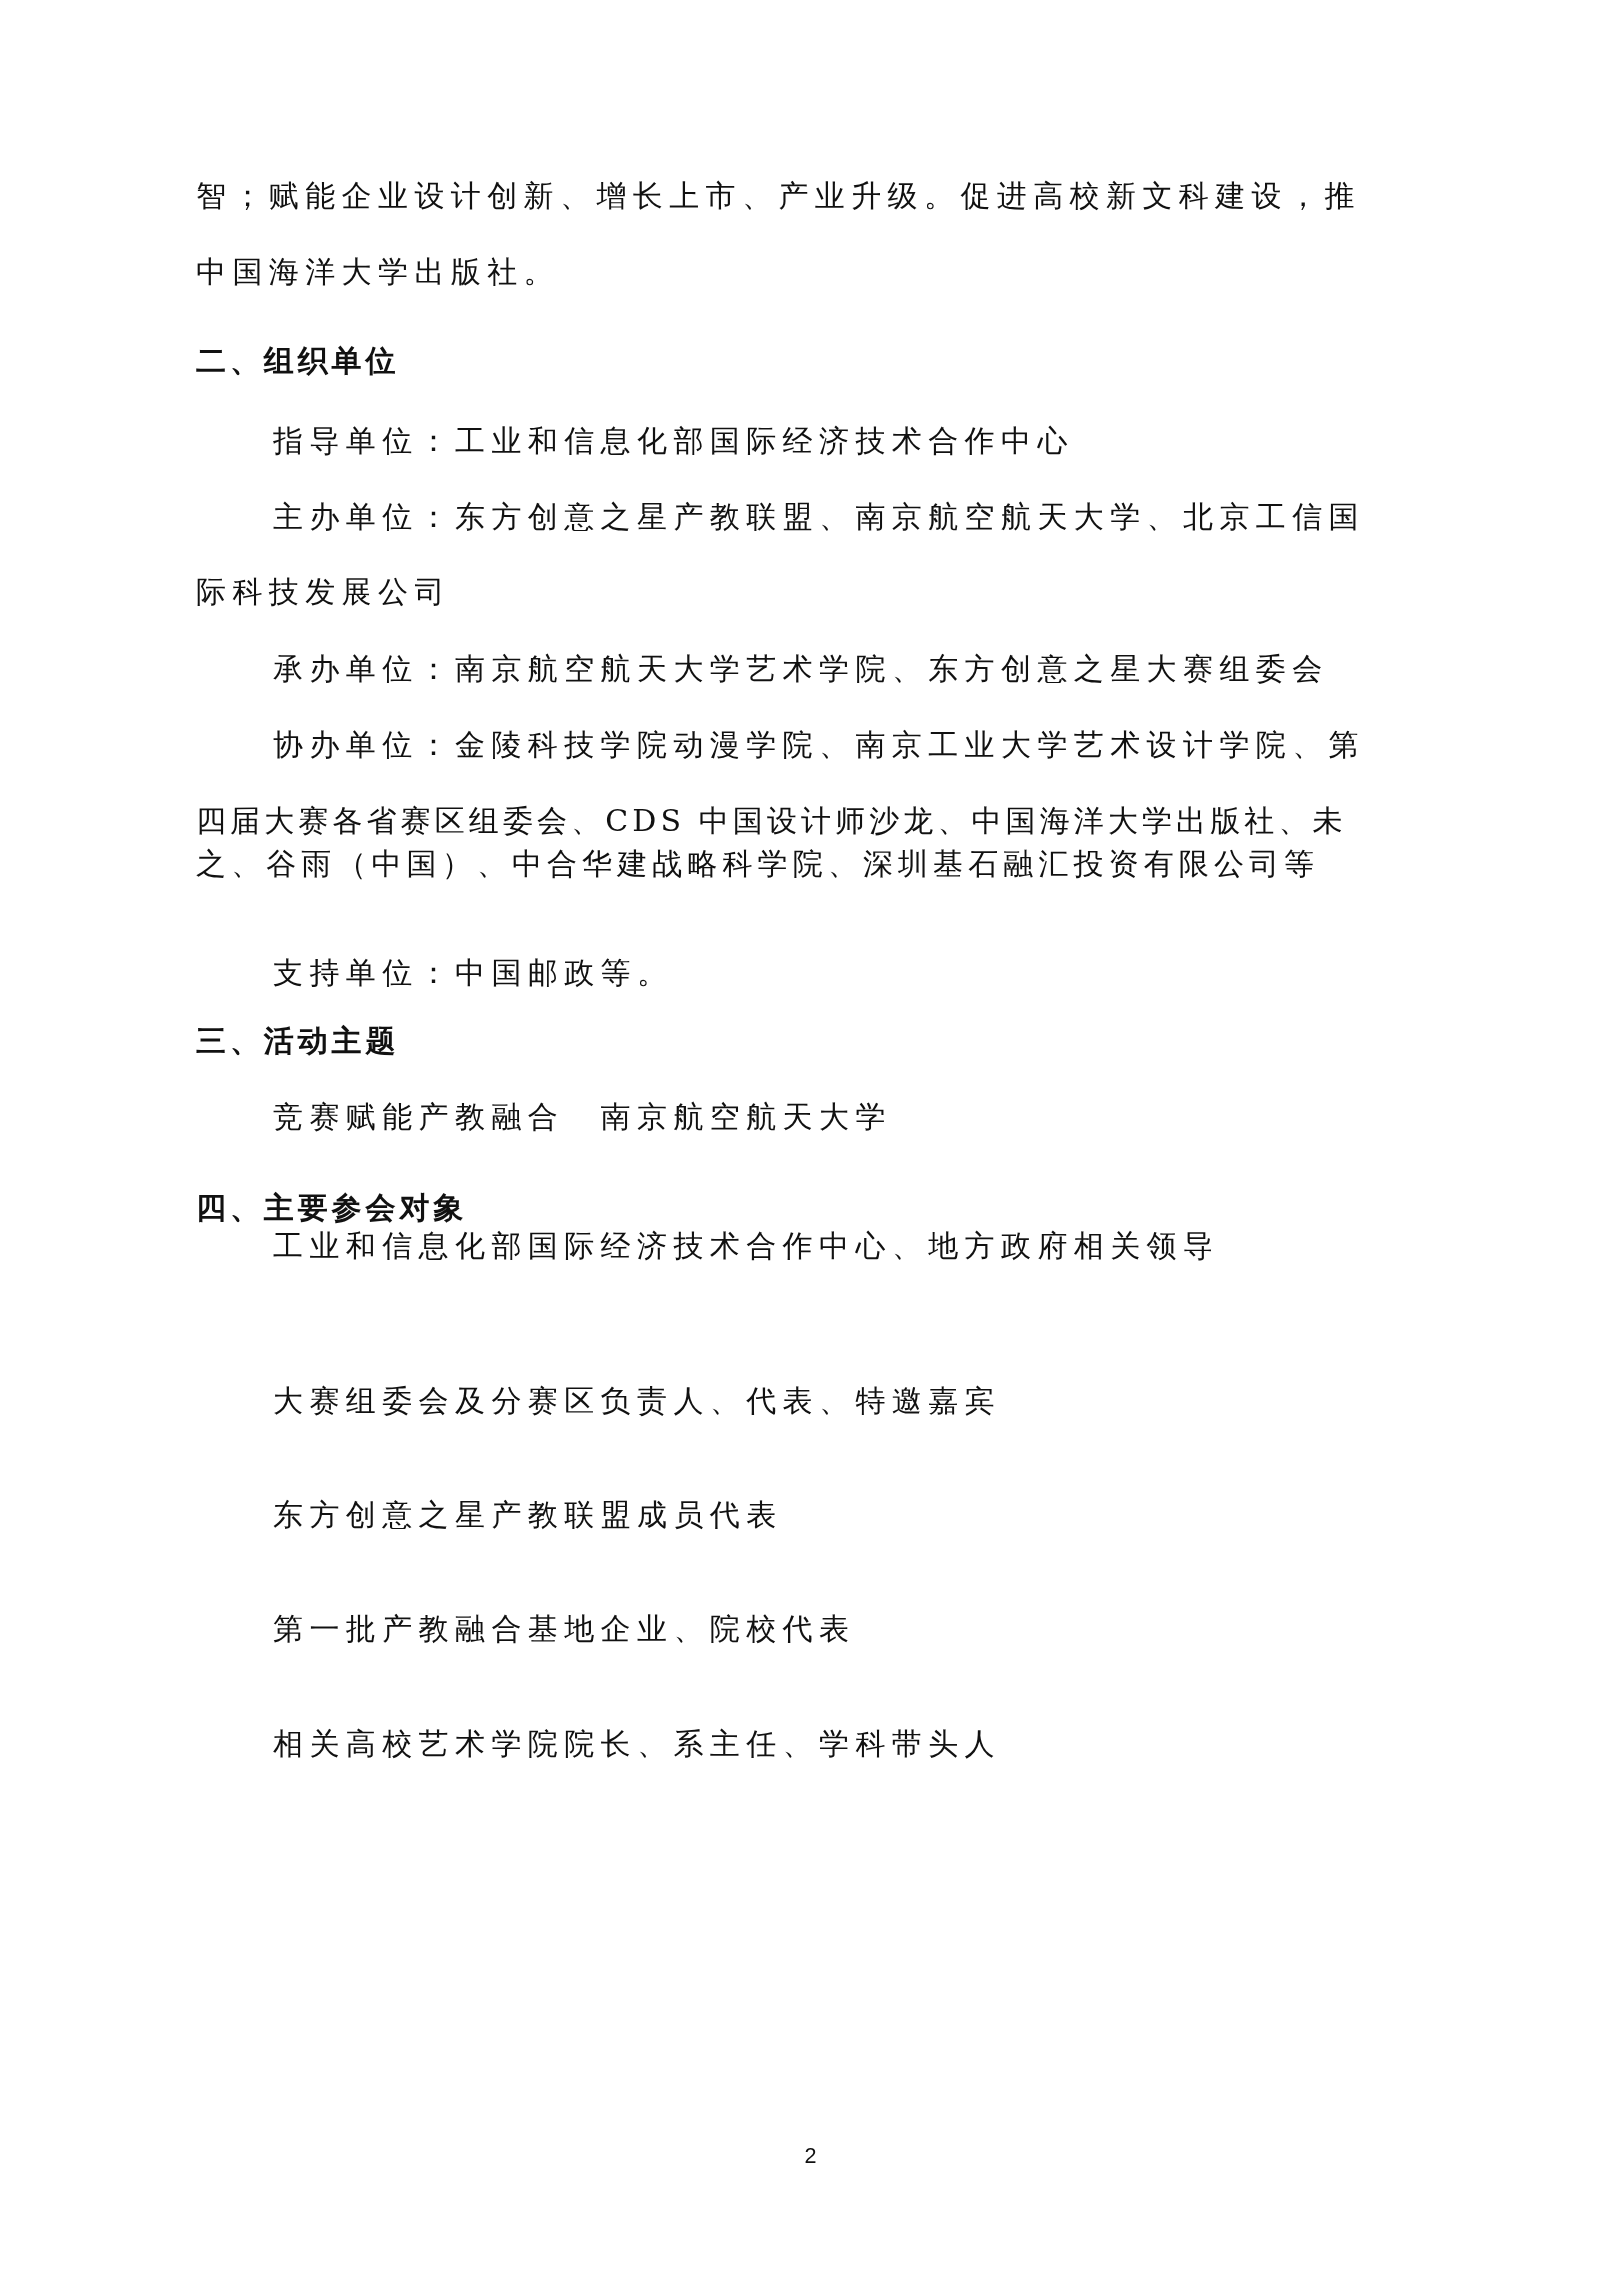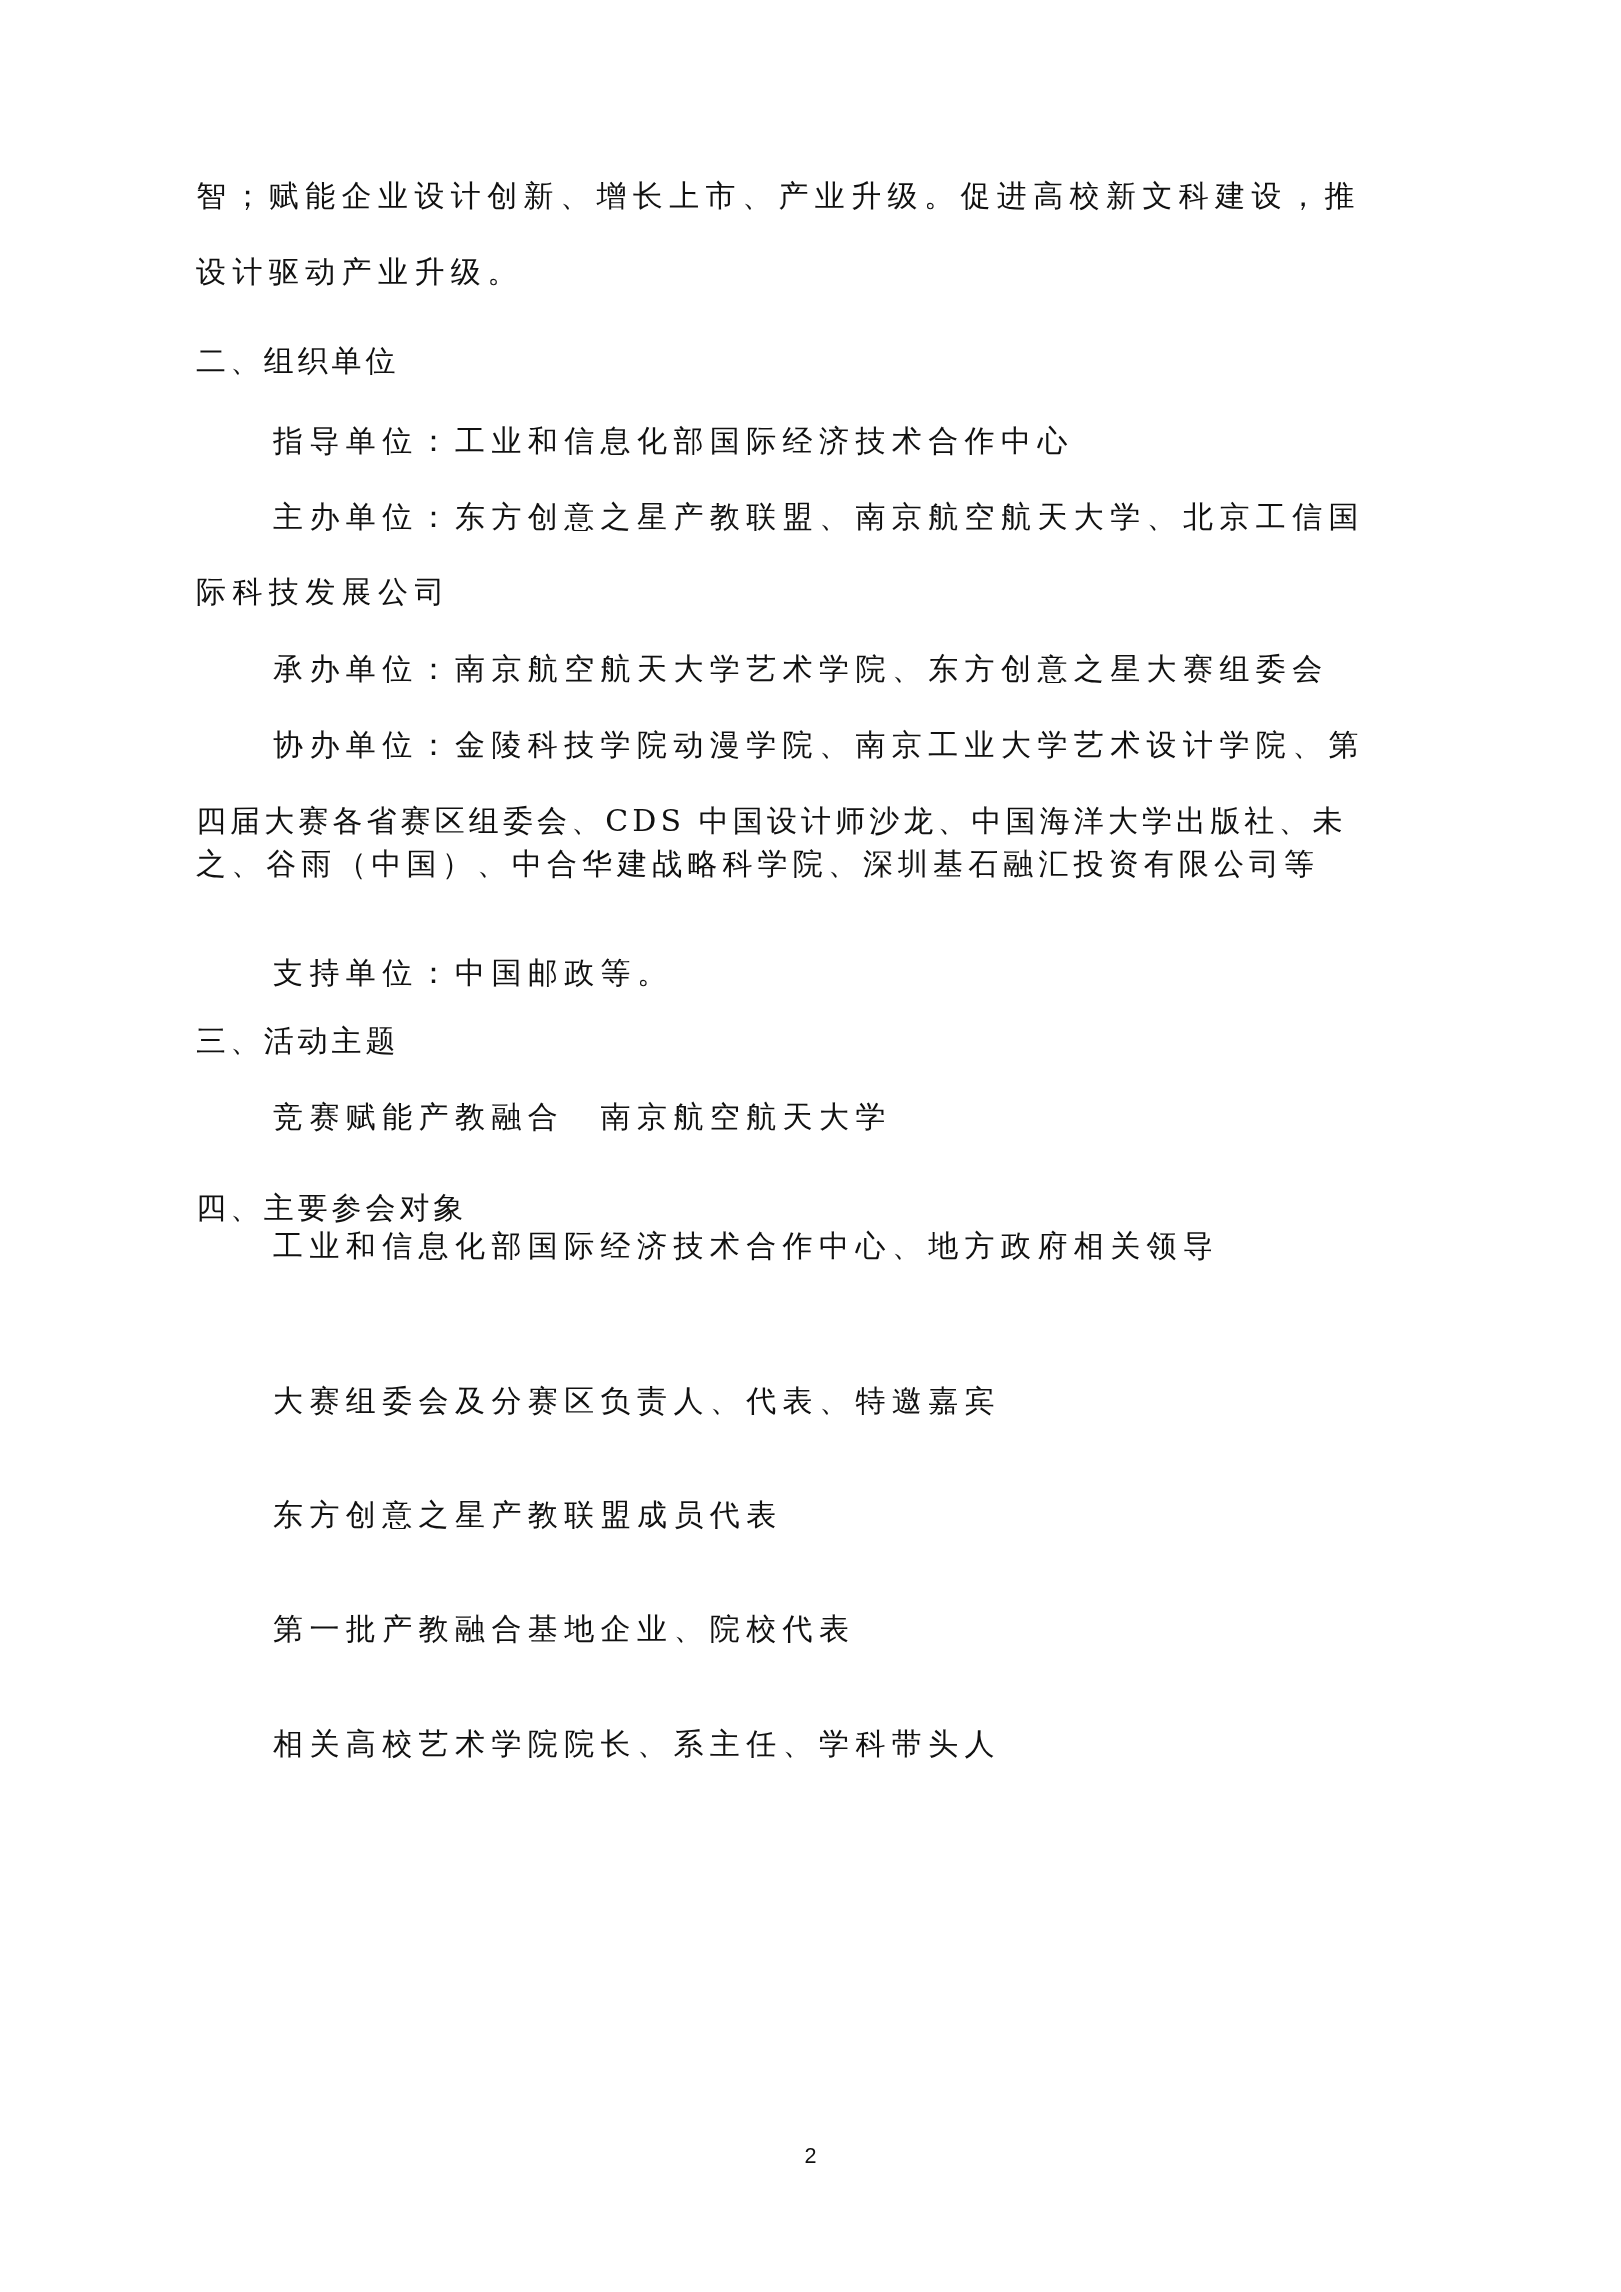--- a/index.html
+++ b/index.html
@@ -15,41 +15,41 @@
     position: absolute;
     left: 196px;
     font-size: 30px;
     line-height: 43px;
     letter-spacing: 6.4px;
     white-space: nowrap;
   }
   .indent { left: 273px; font-family: Liberation Serif, serif; }
   .heading {
     font-family: "DejaVu Sans", "Liberation Sans", sans-serif;
-    font-weight: normal;
+    font-weight: bold;
     letter-spacing: 3.9px;
     text-align: center;
   }
   .page-number {
     position: absolute;
     left: 0;
     width: 1621px;
     text-align: center;
     top: 2143px;
     font-size: 21.6px;
     font-family: "Liberation Sans", sans-serif;
   }
 </style>
 </head>
 <body>
 
 <div>
 
   <div class="line" style="top:174px">智；赋能企业设计创新、增长上市、产业升级。促进高校新文科建设，推</div>
-  <div class="line" style="top:250px">设计驱动产业升级。</div>
+  <div class="line" style="top:250px">中国海洋大学出版社。</div>
 
   <div class="line heading" style="top:339px">二、组织单位</div>
 
   <div class="line indent" style="top:419px">指导单位：工业和信息化部国际经济技术合作中心</div>
 
   <div class="line indent" style="top:495px">主办单位：东方创意之星产教联盟、南京航空航天大学、北京工信国</div>
   <div class="line" style="top:570px">际科技发展公司</div>
 
   <div class="line indent" style="top:647px">承办单位：南京航空航天大学艺术学院、东方创意之星大赛组委会</div>
 

